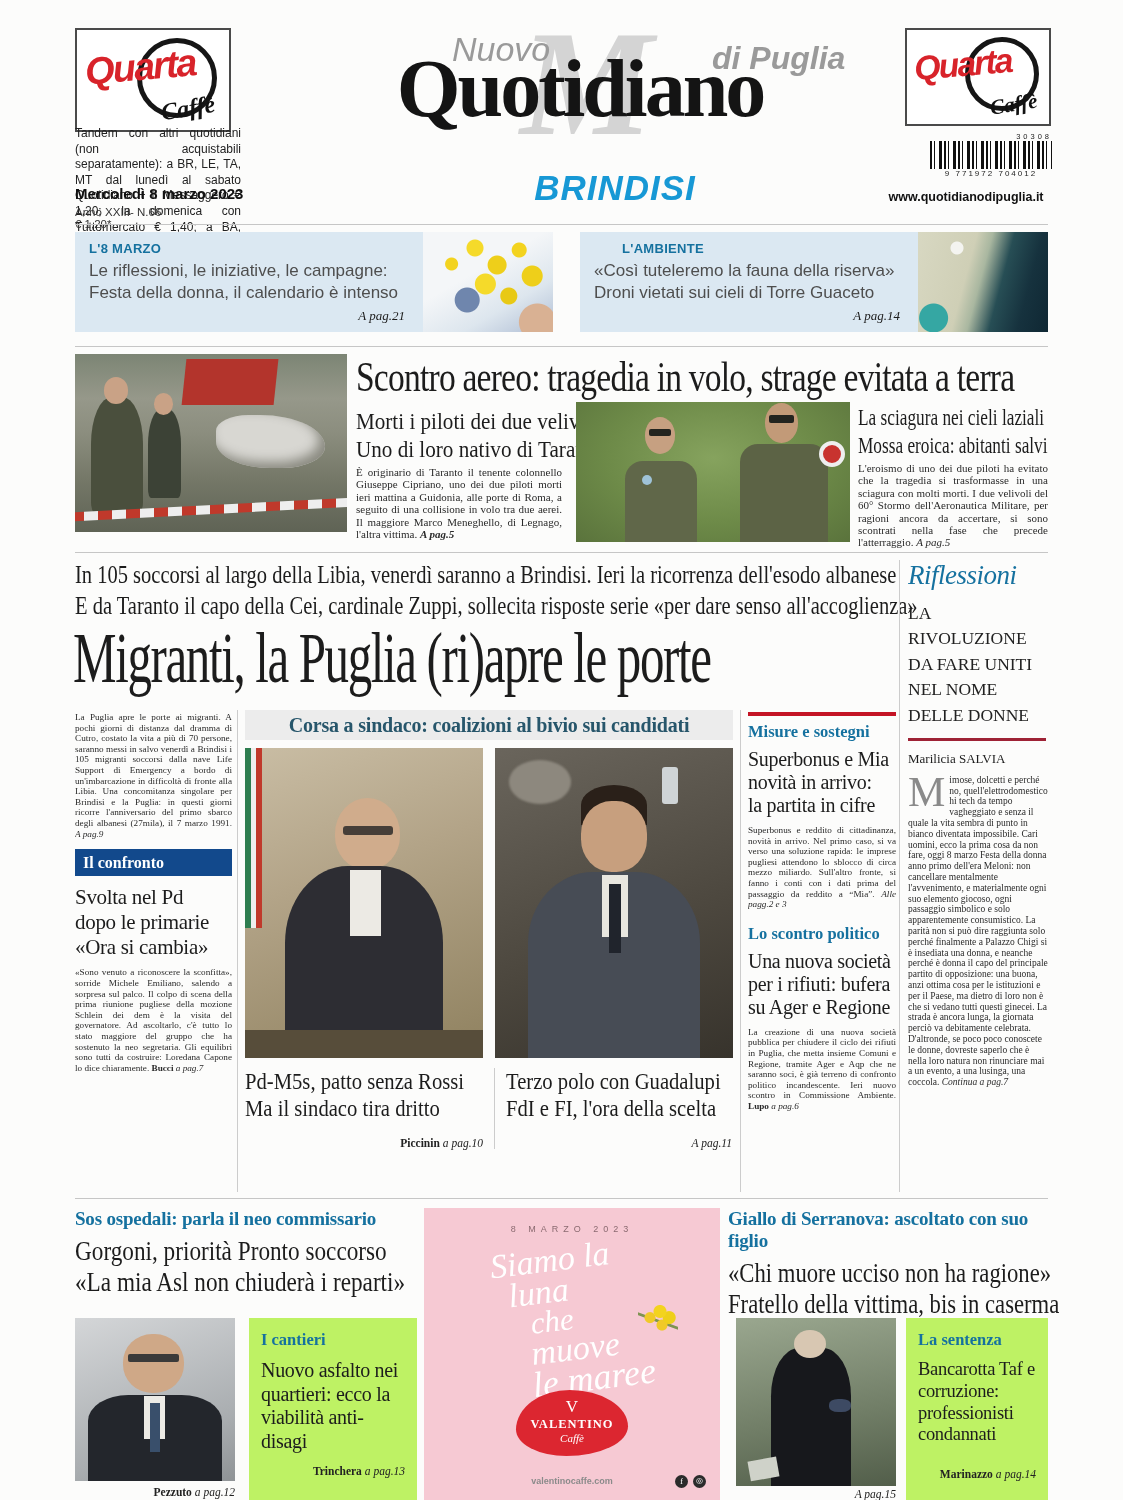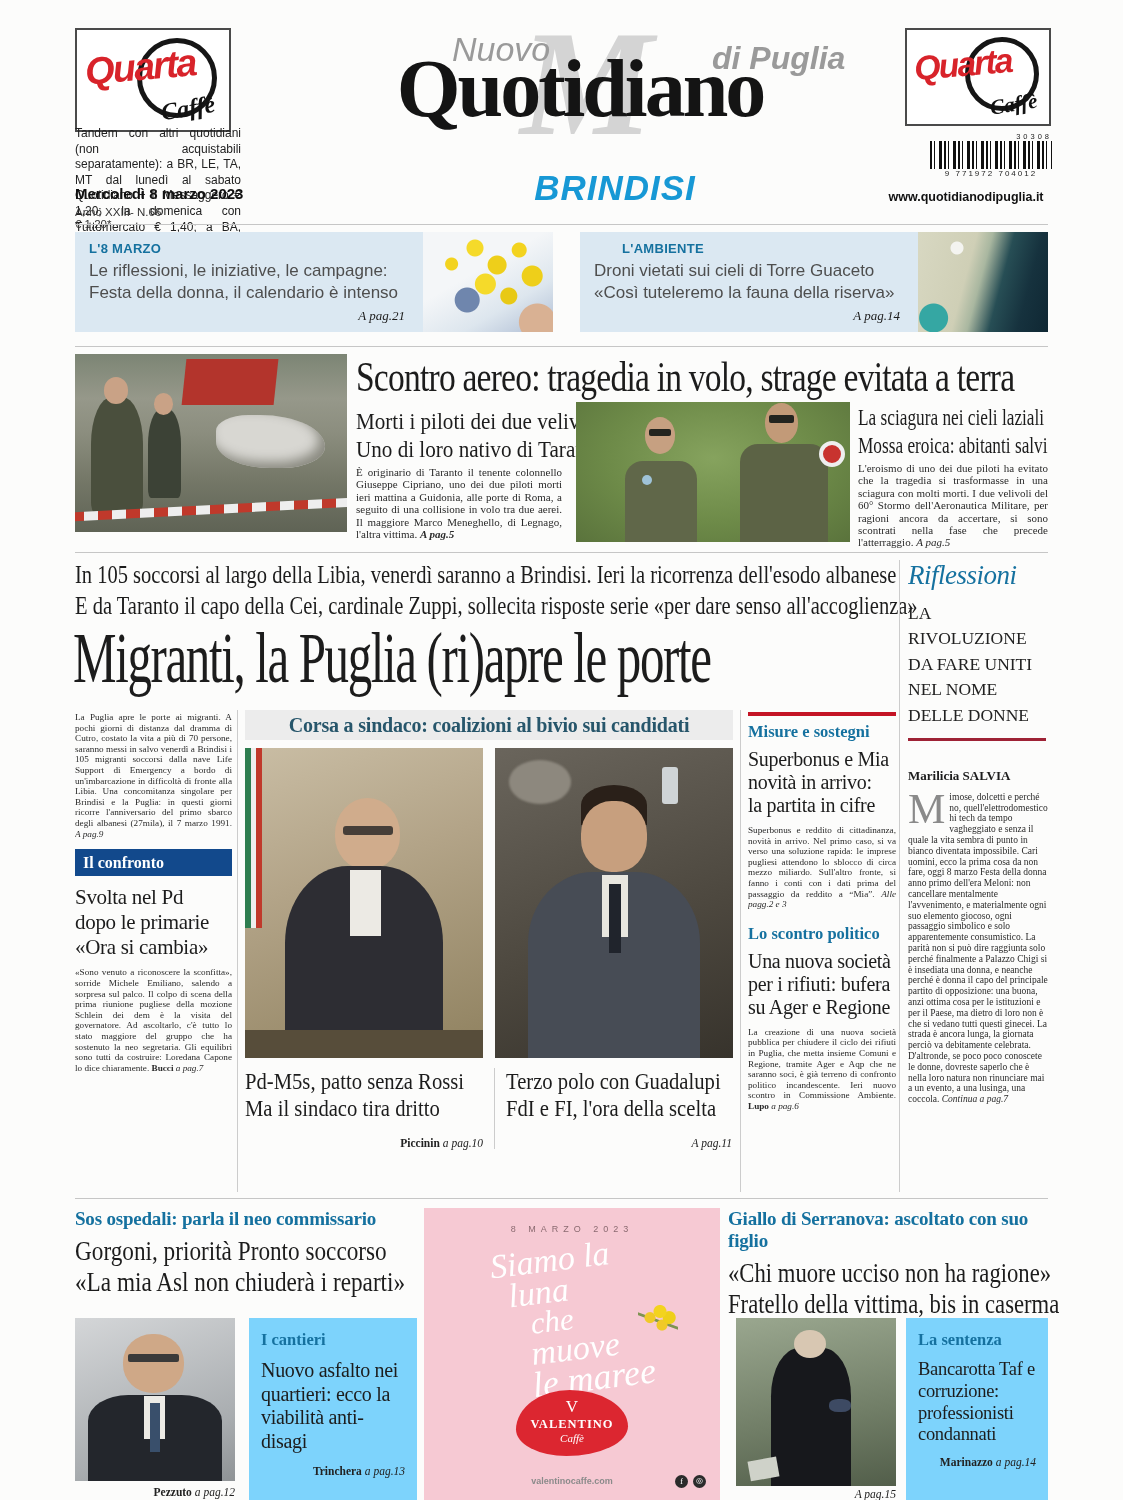--- a/index.html
+++ b/index.html
@@ -13,21 +13,21 @@
   .hl   { position:absolute; background:#c6c6c6; height:1px; }
   .vl   { position:absolute; background:#cccccc; width:1px; }
   .jtxt { text-align:justify; }
   .sx   { display:block; transform-origin:left top; white-space:nowrap; }
   .pgref{ font-style:italic; }
   .photo{ position:absolute; overflow:hidden; }
   .photo i { position:absolute; display:block; }
   .teaser { background:#dbe8f2; }
   .teaser .tk { font-size:13px; font-weight:bold; color:#15719f; letter-spacing:.3px; }
   .teaser .tl { font-size:17px; color:#4e4e4e; line-height:1.3; }
-  .boxed { background:#7dd3fc; }
+  .boxed { background:#bef264; }
   .smallbody { font-size:9.2px; line-height:10.6px; color:#2a2a2a; }
   .credit { font-size:11.5px; text-align:right; color:#222; }
   .credit b { font-weight:bold; }
   .credit i { font-style:italic; }
 </style>
 </head>
 <body>
 
 <div class="page">
 
@@ -82,22 +82,22 @@
       radial-gradient(circle at 48% 52%, #f5da2a 0 10px, transparent 11px),
       radial-gradient(circle at 66% 64%, #e8c915 0 8px, transparent 9px),
       radial-gradient(circle at 34% 68%, #6f86ad 0 12px, transparent 13px),
       radial-gradient(circle at 88% 90%, #d9b193 0 18px, transparent 19px),
       linear-gradient(150deg,#f4f6f8 40%,#dde6ee 70%,#aebdd4 100%);"></div>
   </div>
 
   <div class="abs teaser" style="left:580px;top:232px;width:468px;height:100px;">
     <div class="abs sans tk" style="left:14px;top:9px;margin-left:28px;">L'AMBIENTE</div>
     <div class="abs sans tl" style="left:14px;top:28px;width:320px;">
+      <div>«Così tuteleremo la fauna della riserva»</div>
       <div>Droni vietati sui cieli di Torre Guaceto</div>
-      <div>«Così tuteleremo la fauna della riserva»</div>
     </div>
     <div class="abs serif pgref" style="right:148px;bottom:8px;font-size:13px;">A pag.14</div>
     <div class="photo" style="right:0;top:0;width:130px;height:100px;background:
       radial-gradient(circle at 12% 86%, #35a7a3 0 14px, transparent 15px),
       radial-gradient(circle at 30% 16%, #f4f4f0 0 6px, transparent 7px),
       linear-gradient(105deg,#d8d8c2 0%,#cfcfb6 38%,#a9b7a0 48%,#274e55 62%,#16323e 80%,#0f2733 100%);"></div>
   </div>
 
   <div class="hl" style="left:75px;top:346px;width:973px;"></div>
 
@@ -240,21 +240,21 @@
 
   <div class="abs" style="left:908px;top:560px;width:140px;height:632px;overflow:hidden;">
     <div class="serif blue" style="font-size:27px;font-style:italic;letter-spacing:-.5px;">Riflessioni</div>
     <div class="serif" style="margin-top:10px;font-size:17.5px;line-height:1.45;color:#222;">
       <div>LA RIVOLUZIONE</div>
       <div>DA FARE UNITI</div>
       <div>NEL NOME</div>
       <div>DELLE DONNE</div>
     </div>
     <div style="margin-top:10px;width:138px;height:3px;background:#9e2235;"></div>
-    <div class="serif" style="margin-top:27px;font-size:13px;font-weight:bold;">Marilicia SALVIA</div>
+    <div class="serif" style="margin-top:10px;font-size:13px;font-weight:normal;">Marilicia SALVIA</div>
     <div class="serif" style="margin-top:8px;font-size:9.5px;line-height:10.8px;color:#2a2a2a;">
       <span class="serif" style="float:left;font-size:42px;line-height:34px;color:#8a8a8a;padding-right:4px;">M</span>
       <span>imose, dolcetti e perché no, quell'elettrodomestico hi tech da tempo vagheggiato e senza il quale la vita sembra di punto in bianco diventata impossibile. Cari uomini, ecco la prima cosa da non fare, oggi 8 marzo Festa della donna anno primo dell'era Meloni: non cancellare mentalmente l'avvenimento, e materialmente ogni suo elemento giocoso, ogni passaggio simbolico e solo apparentemente consumistico. La parità non si può dire raggiunta solo perché finalmente a Palazzo Chigi si è insediata una donna, e neanche perché è donna il capo del principale partito di opposizione: una buona, anzi ottima cosa per le istituzioni e per il Paese, ma dietro di loro non è che si vedano tutti questi ginecei. La strada è ancora lunga, la giornata perciò va debitamente celebrata. D'altronde, se poco poco conoscete le donne, dovreste saperlo che è nella loro natura non rinunciare mai a un evento, a una lusinga, una coccola.</span>
       <i class="pgref">Continua a pag.7</i>
     </div>
   </div>
 
   <div class="hl" style="left:75px;top:1198px;width:973px;"></div>
 
   <div class="abs" style="left:75px;top:1208px;width:342px;">
@@ -319,16 +319,16 @@
     <i style="left:36%;top:7%;width:20%;height:17%;background:#d8c7b2;border-radius:50%;"></i>
     <i style="left:8%;bottom:4%;width:18%;height:12%;background:#cfd2c9;transform:rotate(-10deg);"></i>
     <i style="left:58%;top:48%;width:14%;height:8%;background:#3d4a63;border-radius:40%;"></i>
   </div>
   <div class="abs serif credit" style="left:736px;top:1488px;width:160px;">
     <i>A pag.15</i>
   </div>
   <div class="abs boxed" style="left:906px;top:1318px;width:142px;height:182px;padding:12px;">
     <div class="serif blue" style="font-size:16.5px;font-weight:bold;">La sentenza</div>
     <div class="serif" style="margin-top:9px;font-size:18.5px;line-height:1.18;letter-spacing:-.3px;">Bancarotta Taf e corruzione: professionisti condannati</div>
-    <div class="serif credit" style="margin-top:10px;"><b>Marinazzo</b> <i>a pag.14</i></div>
+    <div class="serif credit" style="margin-top:22px;"><b>Marinazzo</b> <i>a pag.14</i></div>
   </div>
 
 </div>
 
 </body></html>

